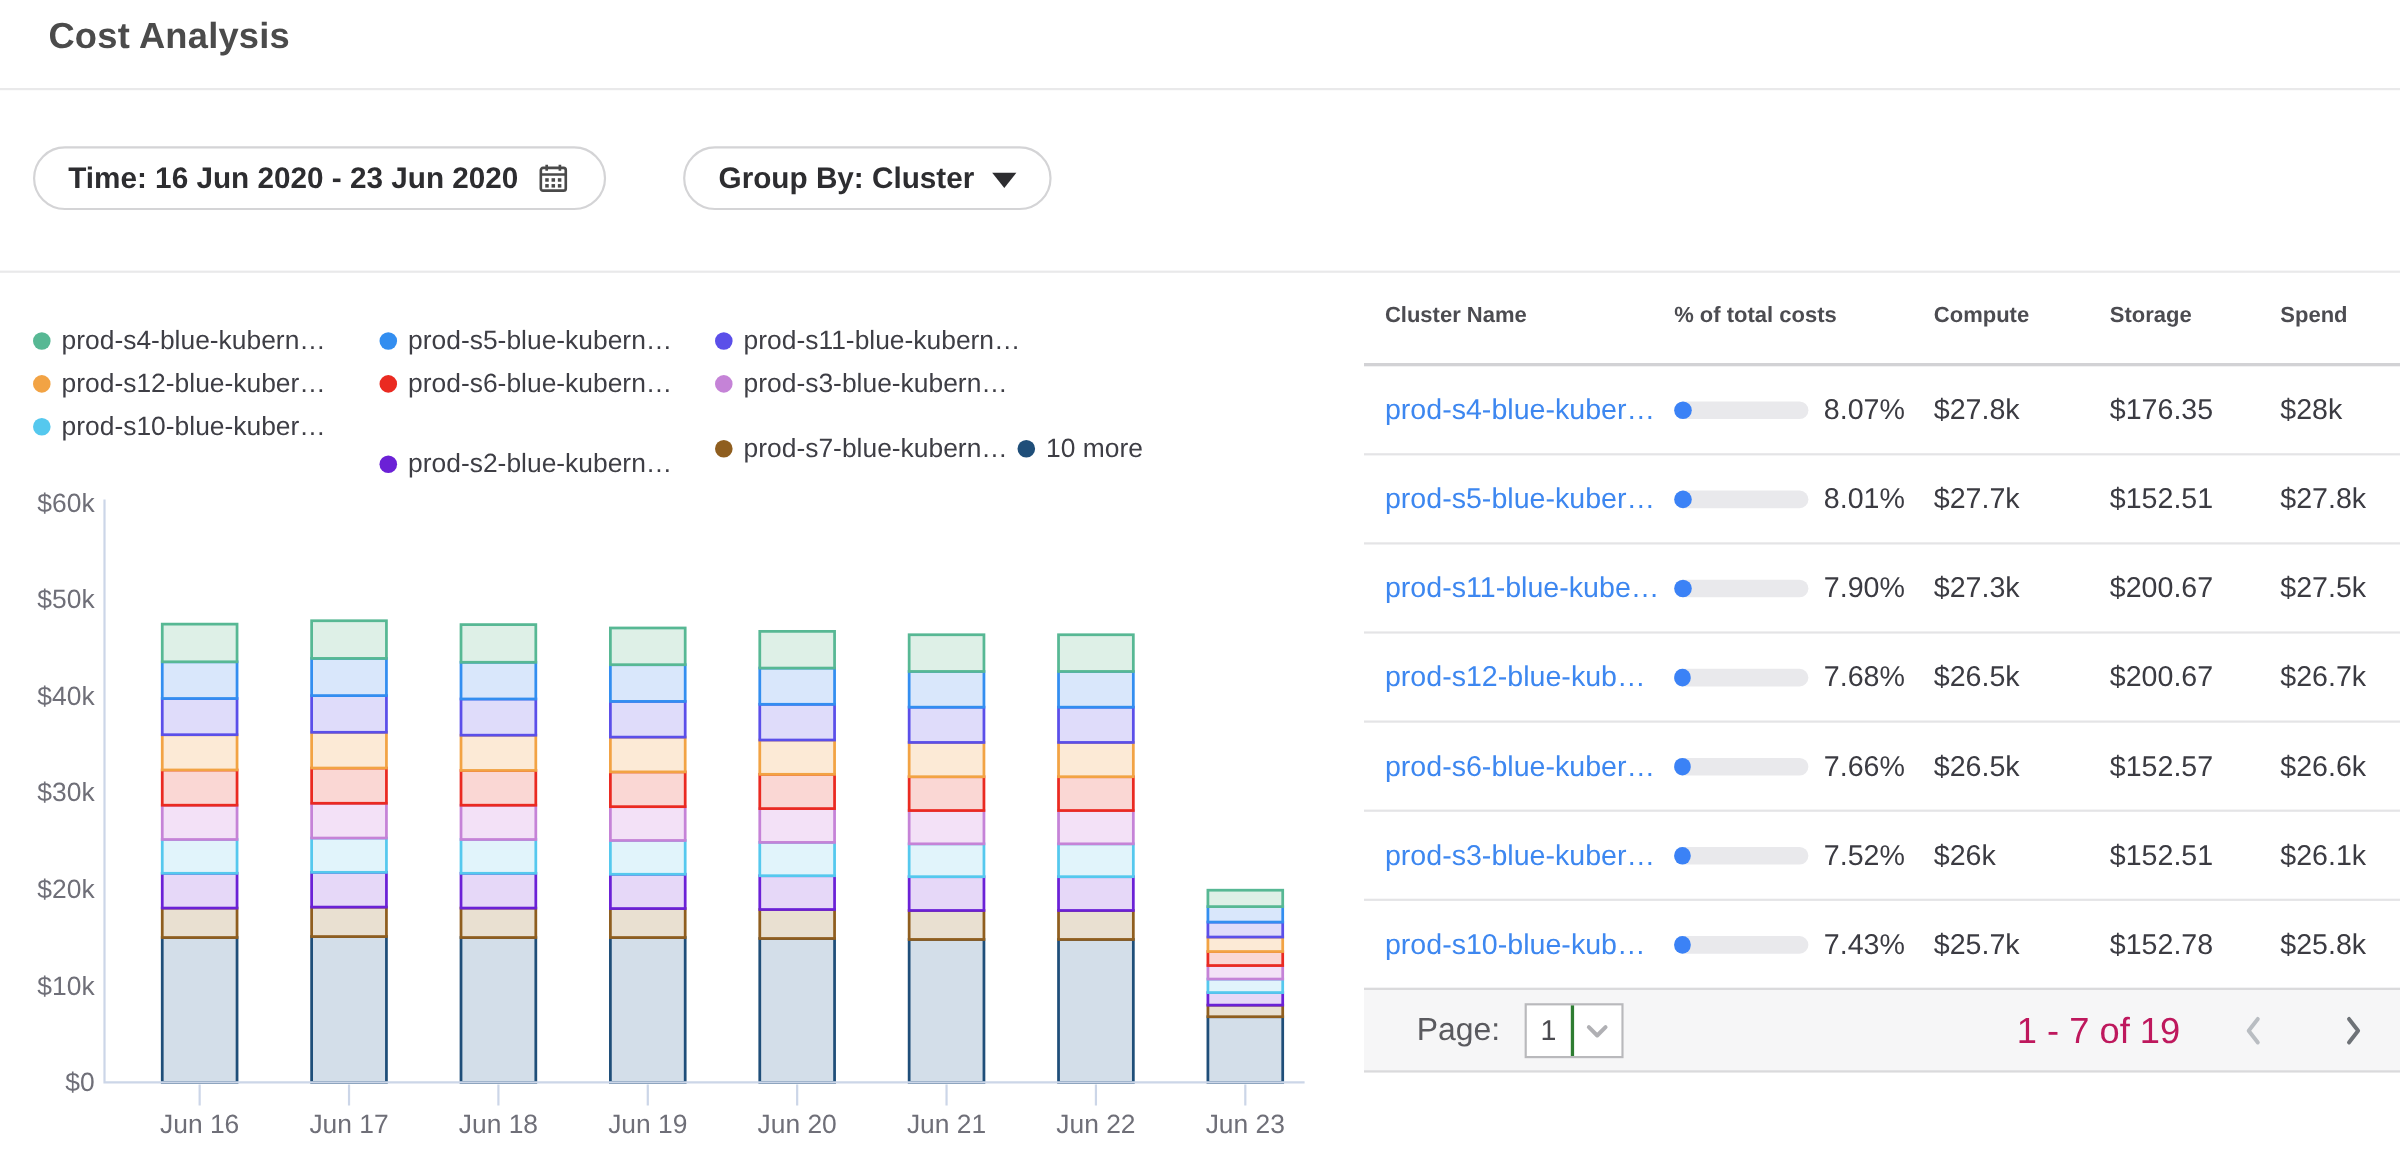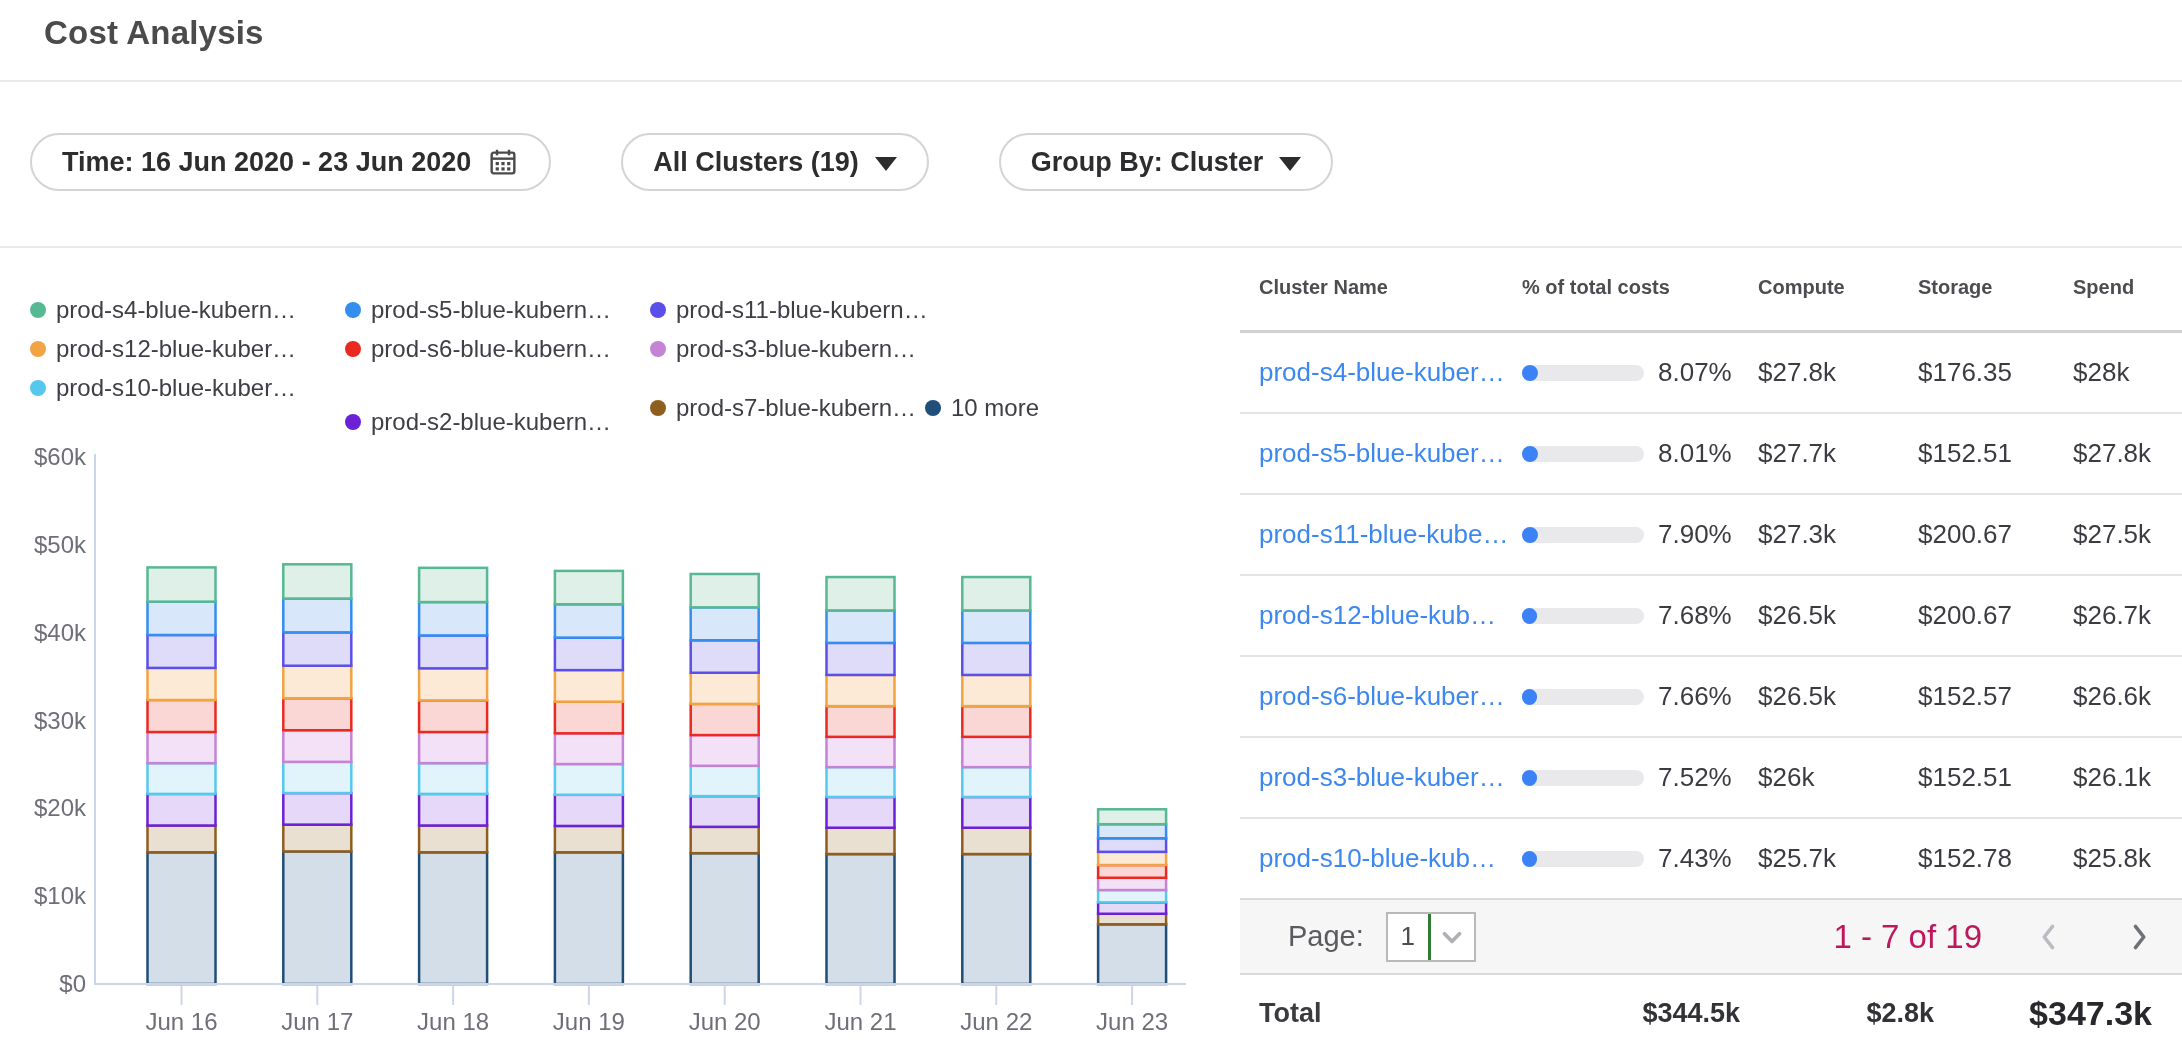--- a/index.html
+++ b/index.html
@@ -85,24 +85,20 @@
           <g fill="#4a4a4a" stroke="none">
             <rect x="6.5" y="12" width="2.4" height="2.4"></rect>
               <rect x="10.8" y="12" width="2.4" height="2.4"></rect>
               <rect x="15.1" y="12" width="2.4" height="2.4"></rect>
             <rect x="6.5" y="16" width="2.4" height="2.4"></rect>
               <rect x="10.8" y="16" width="2.4" height="2.4"></rect>
               <rect x="15.1" y="16" width="2.4" height="2.4"></rect>
           </g>
         </svg>
       </span>
-    </div>
-    <div class="pill">
-      <span>All Clusters (19)</span>
-      <span class="caret"></span>
     </div>
     <div class="pill">
       <span>Group By: Cluster</span>
       <span class="caret"></span>
     </div>
   </div>
 
   <div class="abs hr" style="top:246px"></div>
 
   <div id="legend">
@@ -354,20 +350,14 @@
         <polyline points="15,7 8,16 15,25"></polyline>
       </svg>
     </span>
     <span class="pager-arrow" id="pager-next">
       <svg width="30" height="38" viewBox="0 0 24 32" fill="none" stroke="#6e7277" stroke-width="3" stroke-linecap="round" stroke-linejoin="round">
         <polyline points="9,7 16,16 9,25"></polyline>
       </svg>
     </span>
   </div>
 
-  <div class="abs" id="total-row">
-    <span id="total-label">Total</span>
-    <span class="total-val" id="total-compute">$344.5k</span>
-    <span class="total-val" id="total-storage">$2.8k</span>
-    <span class="total-val" id="total-spend">$347.3k</span>
-  </div>
 
 </div>
 
 </body></html>

